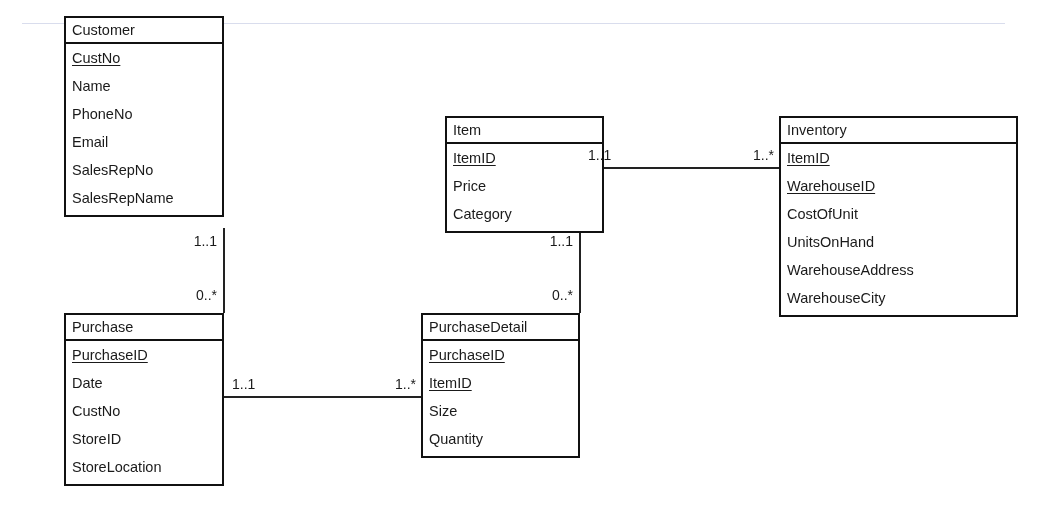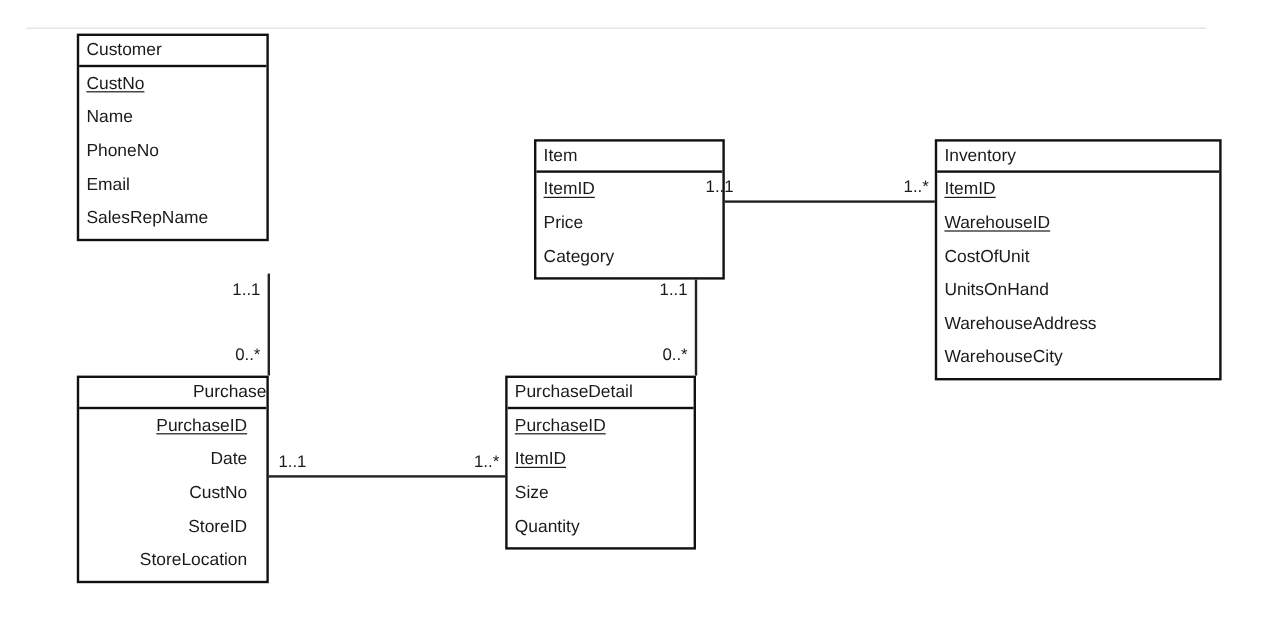--- a/index.html
+++ b/index.html
@@ -99,27 +99,28 @@
 <div class="card right-align" style="left:499px; top:288px; width:74px;">0..*</div>
 
 <div class="conn-h" style="left:579px; top:167px; width:201px;"></div>
 <div class="card" style="left:588px; top:148px;">1..1</div>
 <div class="card right-align" style="left:700px; top:148px; width:74px;">1..*</div>
 
 <div class="conn-h" style="left:223px; top:396px; width:199px;"></div>
 <div class="card" style="left:232px; top:377px;">1..1</div>
 <div class="card right-align" style="left:342px; top:377px; width:74px;">1..*</div>
 
-<div class="entity" style="left:64px; top:28px; width:160px;">
+<div class="entity" style="left:64px; top:16px; width:160px;">
   <div class="entity-name">Customer</div>
   <div class="attr-list">
     <div class="attr key"><span class="attr-text">CustNo</span></div>
     <div class="attr"><span class="attr-text">Name</span></div>
     <div class="attr"><span class="attr-text">PhoneNo</span></div>
     <div class="attr"><span class="attr-text">Email</span></div>
+    <div class="attr"><span class="attr-text">SalesRepNo</span></div>
     <div class="attr"><span class="attr-text">SalesRepName</span></div>
   </div>
 </div>
 
 <div class="entity" style="left:445px; top:116px; width:159px;">
   <div class="entity-name">Item</div>
   <div class="attr-list">
     <div class="attr key"><span class="attr-text">ItemID</span></div>
     <div class="attr"><span class="attr-text">Price</span></div>
     <div class="attr"><span class="attr-text">Category</span></div>
@@ -131,21 +132,21 @@
   <div class="attr-list">
     <div class="attr key"><span class="attr-text">ItemID</span></div>
     <div class="attr key"><span class="attr-text">WarehouseID</span></div>
     <div class="attr"><span class="attr-text">CostOfUnit</span></div>
     <div class="attr"><span class="attr-text">UnitsOnHand</span></div>
     <div class="attr"><span class="attr-text">WarehouseAddress</span></div>
     <div class="attr"><span class="attr-text">WarehouseCity</span></div>
   </div>
 </div>
 
-<div class="entity" style="left:64px; top:313px; width:160px;text-align:right;">
+<div class="entity" style="left:64px; top:313px; width:160px;">
   <div class="entity-name">Purchase</div>
   <div class="attr-list">
     <div class="attr key"><span class="attr-text">PurchaseID</span></div>
     <div class="attr"><span class="attr-text">Date</span></div>
     <div class="attr"><span class="attr-text">CustNo</span></div>
     <div class="attr"><span class="attr-text">StoreID</span></div>
     <div class="attr"><span class="attr-text">StoreLocation</span></div>
   </div>
 </div>
 

